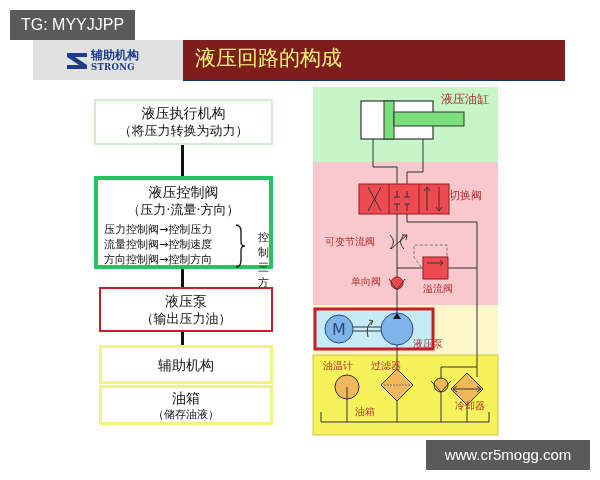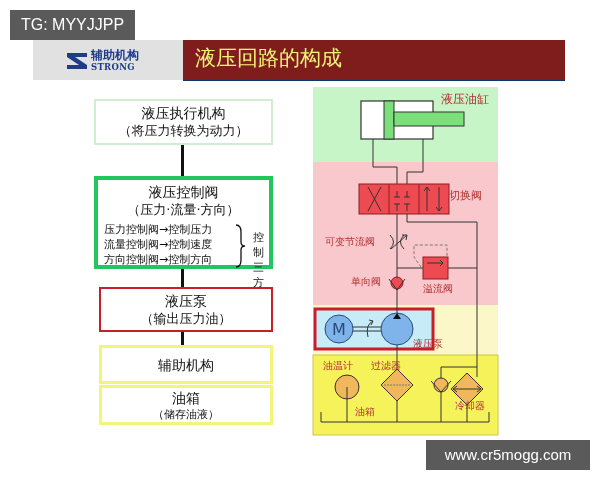--- a/index.html
+++ b/index.html
@@ -25,21 +25,21 @@
   .b1 { left:61px; top:59px; width:179px; height:46px; border:2px solid #cfeecf; }
   .b2 { left:61px; top:136px; width:179px; height:130px; border:4px solid #22c55e; }
   .b3 { left:66px; top:247px; width:174px; height:45px; border:2px solid #c81e2a; }
   .b4 { left:66px; top:305px; width:174px; height:39px; border:3px solid #f2f57a; }
   .b5 { left:66px; top:345px; width:174px; height:40px; border:3px solid #f2f57a; }
   .t-main { font-size:14px; line-height:18px; }
   .t-sub { font-size:13px; line-height:17px; }
   .t-small { font-size:11px; line-height:15px; }
   .vline { position:absolute; width:3px; background:#111; }
   .ctrl-lines { position:absolute; left:6px; top:42px; text-align:center; font-size:11px; line-height:15px; }
-  .ctrl-label { position:absolute; left:150px; top:50px; font-size:11px; line-height:15px; text-align:center; }
+  .ctrl-label { position:absolute; left:150px; top:50px; font-size:11px; line-height:15px; text-align:right; }
 
   .diagram { position:absolute; left:278px; top:47px; width:210px; height:353px; }
   .lbl { position:absolute; font-size:10px; color:#b03030; white-space:nowrap; }
 </style>
 </head>
 <body>
 
 <div class="wm-top">TG: MYYJJPP</div>
 <div class="wm-bot">www.cr5mogg.com</div>
 

